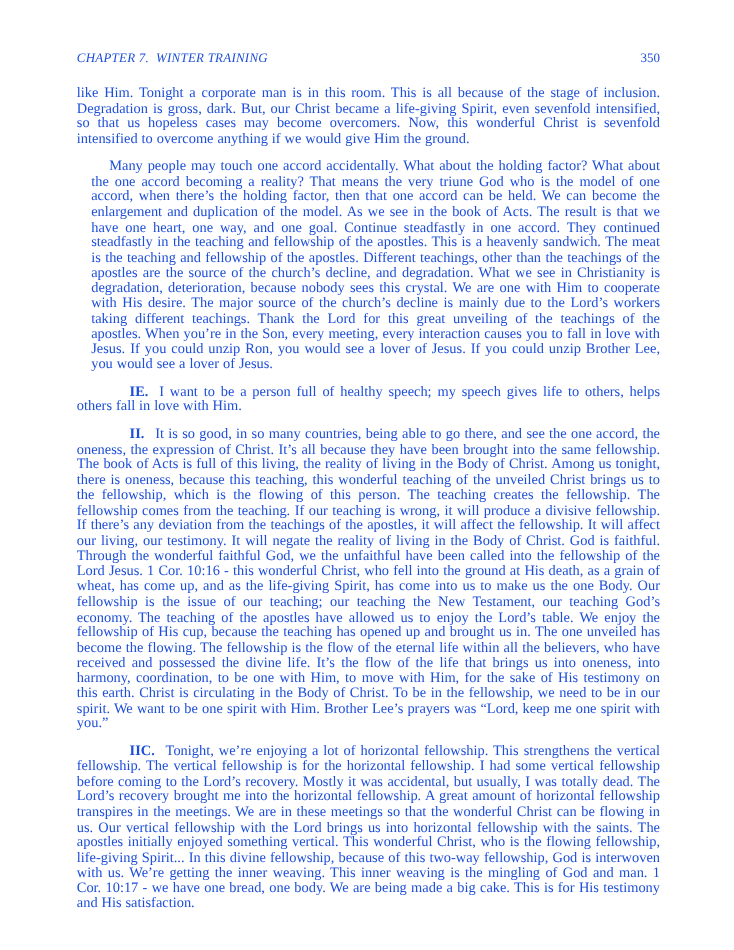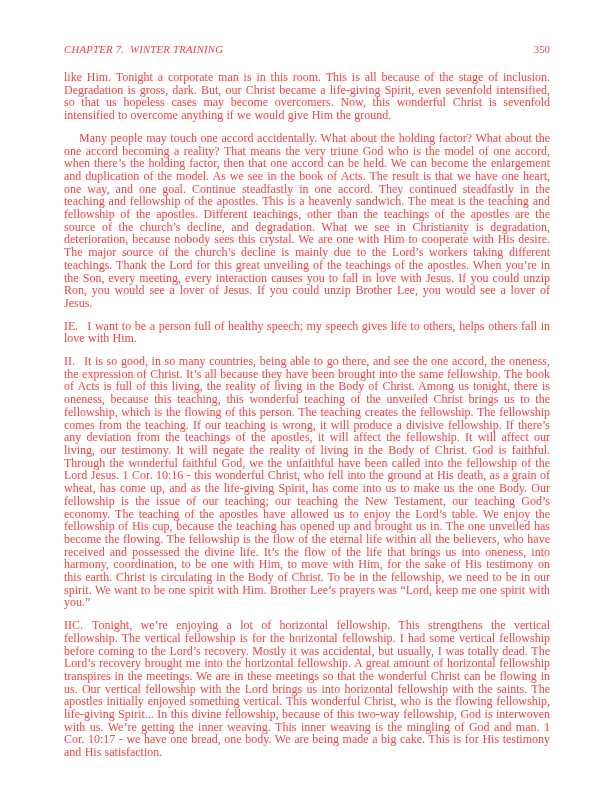--- a/index.html
+++ b/index.html
@@ -6,21 +6,21 @@
     margin: 0;
     padding: 0;
     background: #ffffff;
   }
   .page {
     position: relative;
     width: 612px;
     height: 792px;
     background: #ffffff;
     font-family: "Liberation Serif", "DejaVu Serif", serif;
-    color: #ef4444;
+    color: #1d4ed8;
     overflow: hidden;
   }
   .running-header {
     position: absolute;
     top: 43px;
     left: 64px;
     right: 62px;
     display: flex;
     justify-content: space-between;
     align-items: baseline;
@@ -43,24 +43,26 @@
   .para {
     margin: 0 0 10px 0;
     font-size: 12px;
     line-height: 12.7px;
     text-align: justify;
     text-justify: inter-word;
     word-spacing: 0.3px;
   }
   .para.indent {
     text-indent: 15px;
+    margin-left: 12px;
   }
   .plabel {
-    font-weight: normal;
+    font-weight: bold;
     padding-right: 9px;
+    margin-left: 44px;
   }
 </style>
 </head>
 <body>
 
 <div class="page">
 
   <header class="running-header">
     <span class="chapter-title">CHAPTER 7.&nbsp;&nbsp;WINTER TRAINING</span>
     <span class="page-number">350</span>

